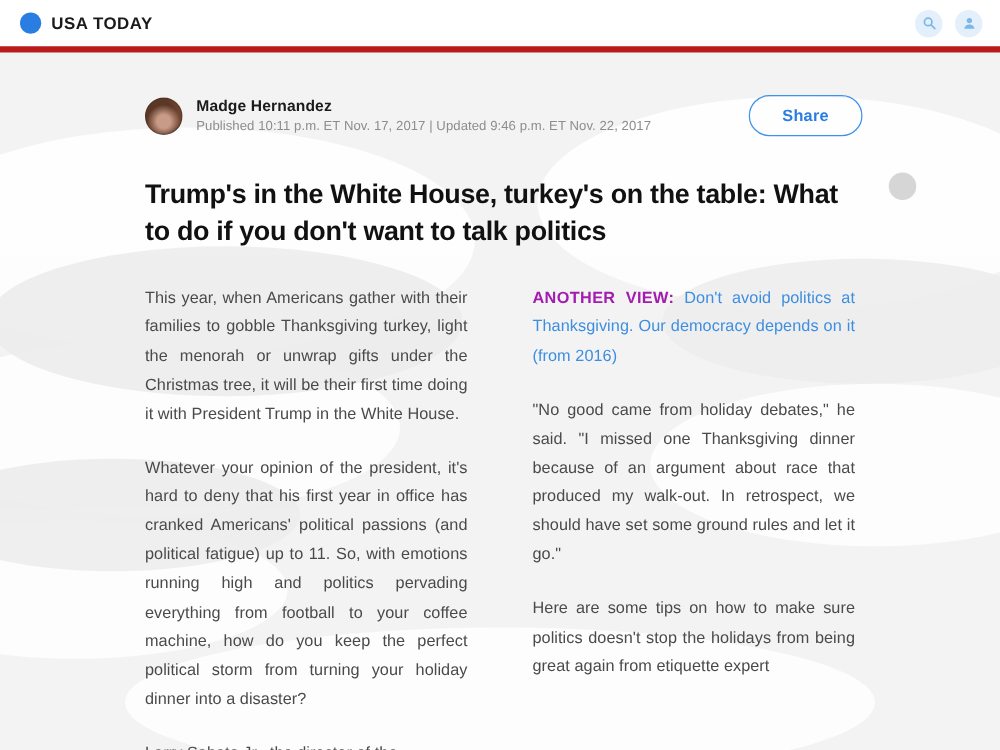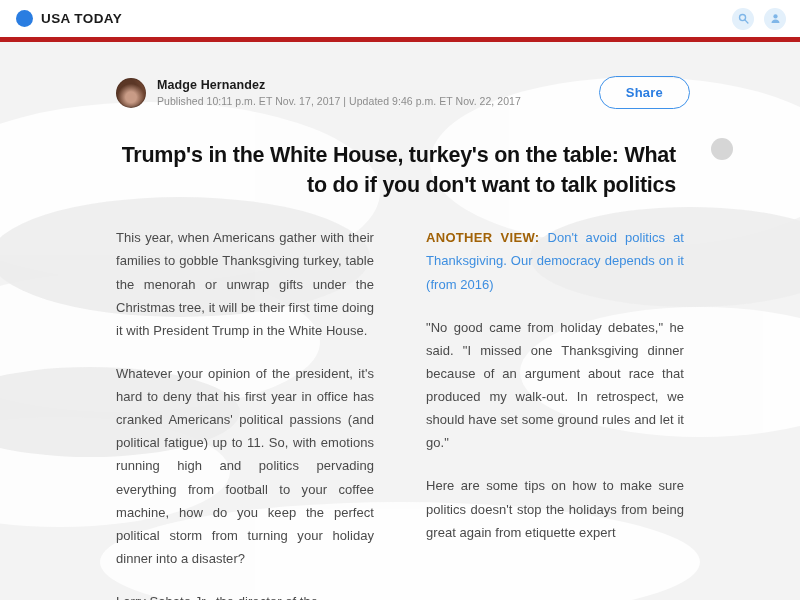--- a/index.html
+++ b/index.html
@@ -135,21 +135,20 @@
 
   
   .headline {
     margin-top: 32px;
     font-size: 21.5px;
     line-height: 1.38;
     font-weight: bold;
     color: #111111;
     letter-spacing: -0.25px;
     max-width: 560px;
-    text-align: right;
   }
 
   
   .columns {
     margin-top: 26px;
     display: flex;
     gap: 52px;
   }
   .col { width: 258px; flex: none; }
 
@@ -158,21 +157,21 @@
     line-height: 1.78;
     color: #4a4a4a;
     text-align: justify;
     margin-bottom: 20px;
     letter-spacing: 0.05px;
   }
   .col p:last-child { margin-bottom: 0; }
 
   .kicker {
     font-weight: bold;
-    color: #a16207;
+    color: #a21caf;
     letter-spacing: .3px;
   }
   .inline-link {
     color: #3d8ee0;
     text-decoration: none;
   }
 
   
   .scroll-dot {
     position: absolute;
@@ -244,21 +243,21 @@
       </div>
     </div>
     <button class="share-btn">Share</button>
   </div>
 
   <h1 class="headline">Trump's in the White House, turkey's on the table: What to do if you don't want to talk politics</h1>
 
   <div class="columns">
 
     <div class="col">
-      <p>This year, when Americans gather with their families to gobble Thanksgiving turkey, table the menorah or unwrap gifts under the Christmas tree, it will be their first time doing it with President Trump in the White House.</p>
+      <p>This year, when Americans gather with their families to gobble Thanksgiving turkey, light the menorah or unwrap gifts under the Christmas tree, it will be their first time doing it with President Trump in the White House.</p>
       <p>Whatever your opinion of the president, it's hard to deny that his first year in office has cranked Americans' political passions (and political fatigue) up to 11. So, with emotions running high and politics pervading everything from football to your coffee machine, how do you keep the perfect political storm from turning your holiday dinner into a disaster?</p>
       <p>Larry Sabato Jr., the director of the</p>
     </div>
 
     <div class="col">
       <p>
         <span class="kicker">ANOTHER VIEW:</span>
         <span> </span><a class="inline-link" href="#">Don't avoid politics at Thanksgiving. Our democracy depends on it (from 2016)</a>
       </p>
       <p>"No good came from holiday debates," he said. "I missed one Thanksgiving dinner because of an argument about race that produced my walk-out. In retrospect, we should have set some ground rules and let it go."</p>

